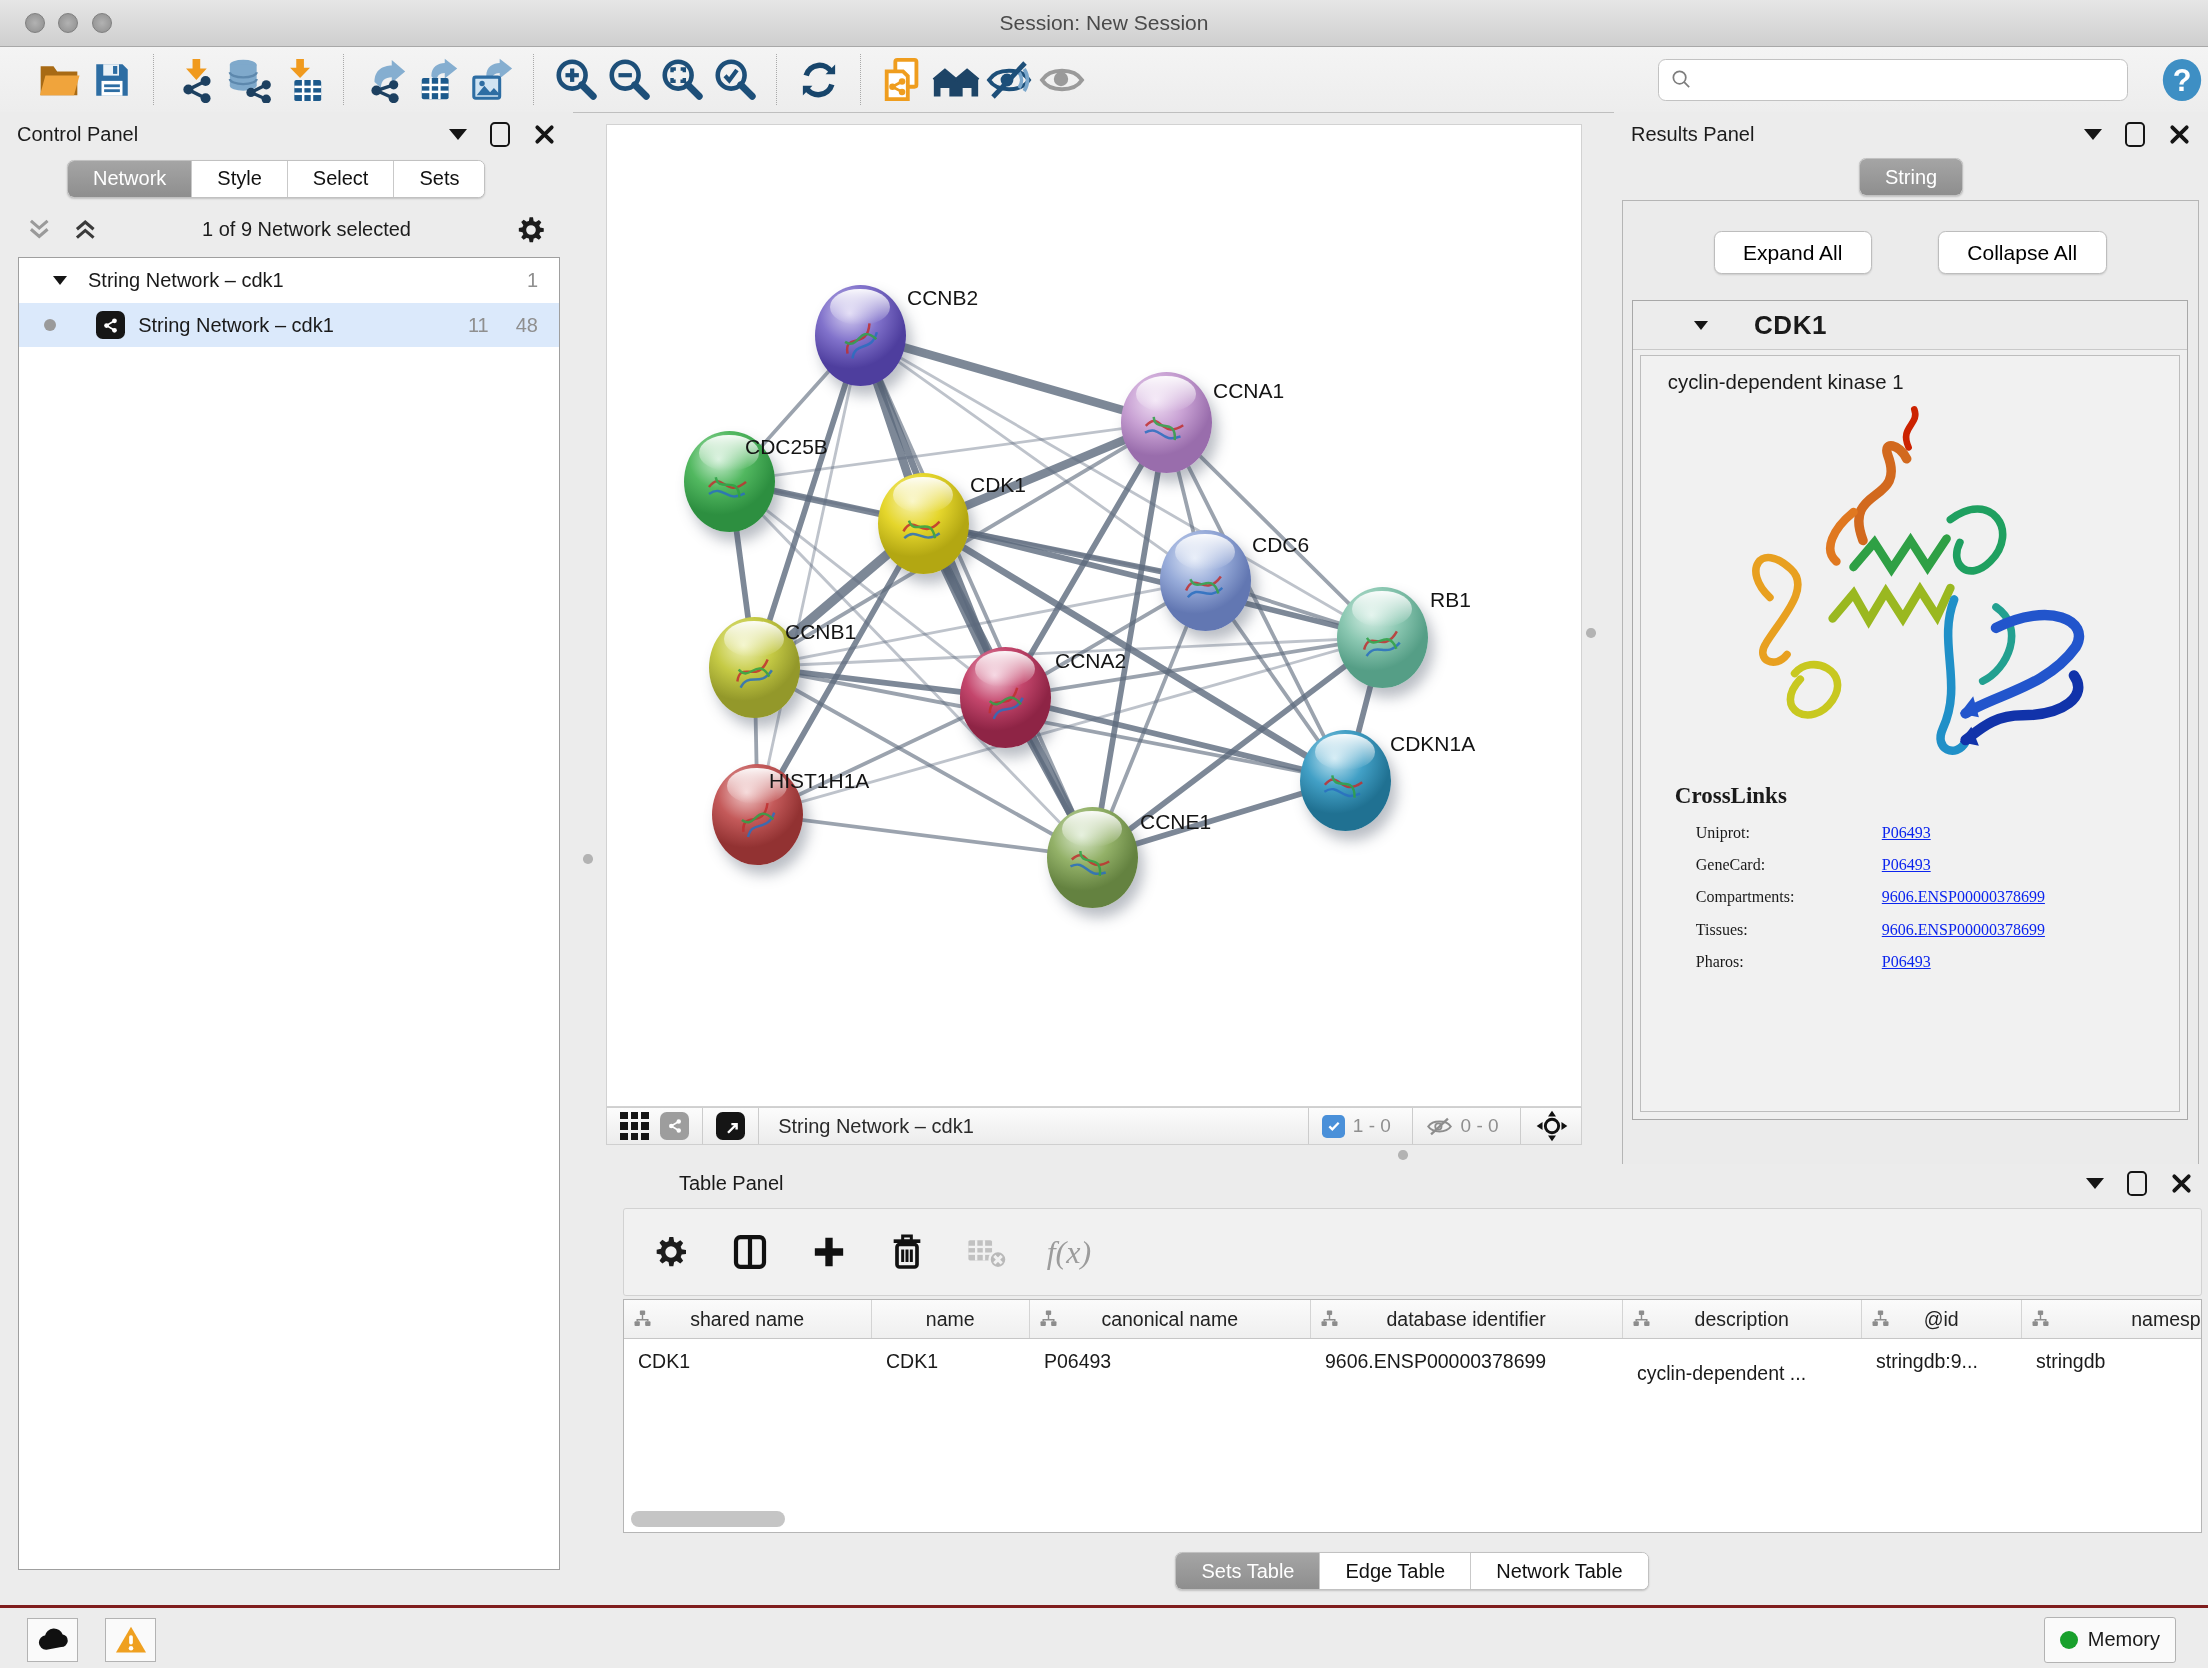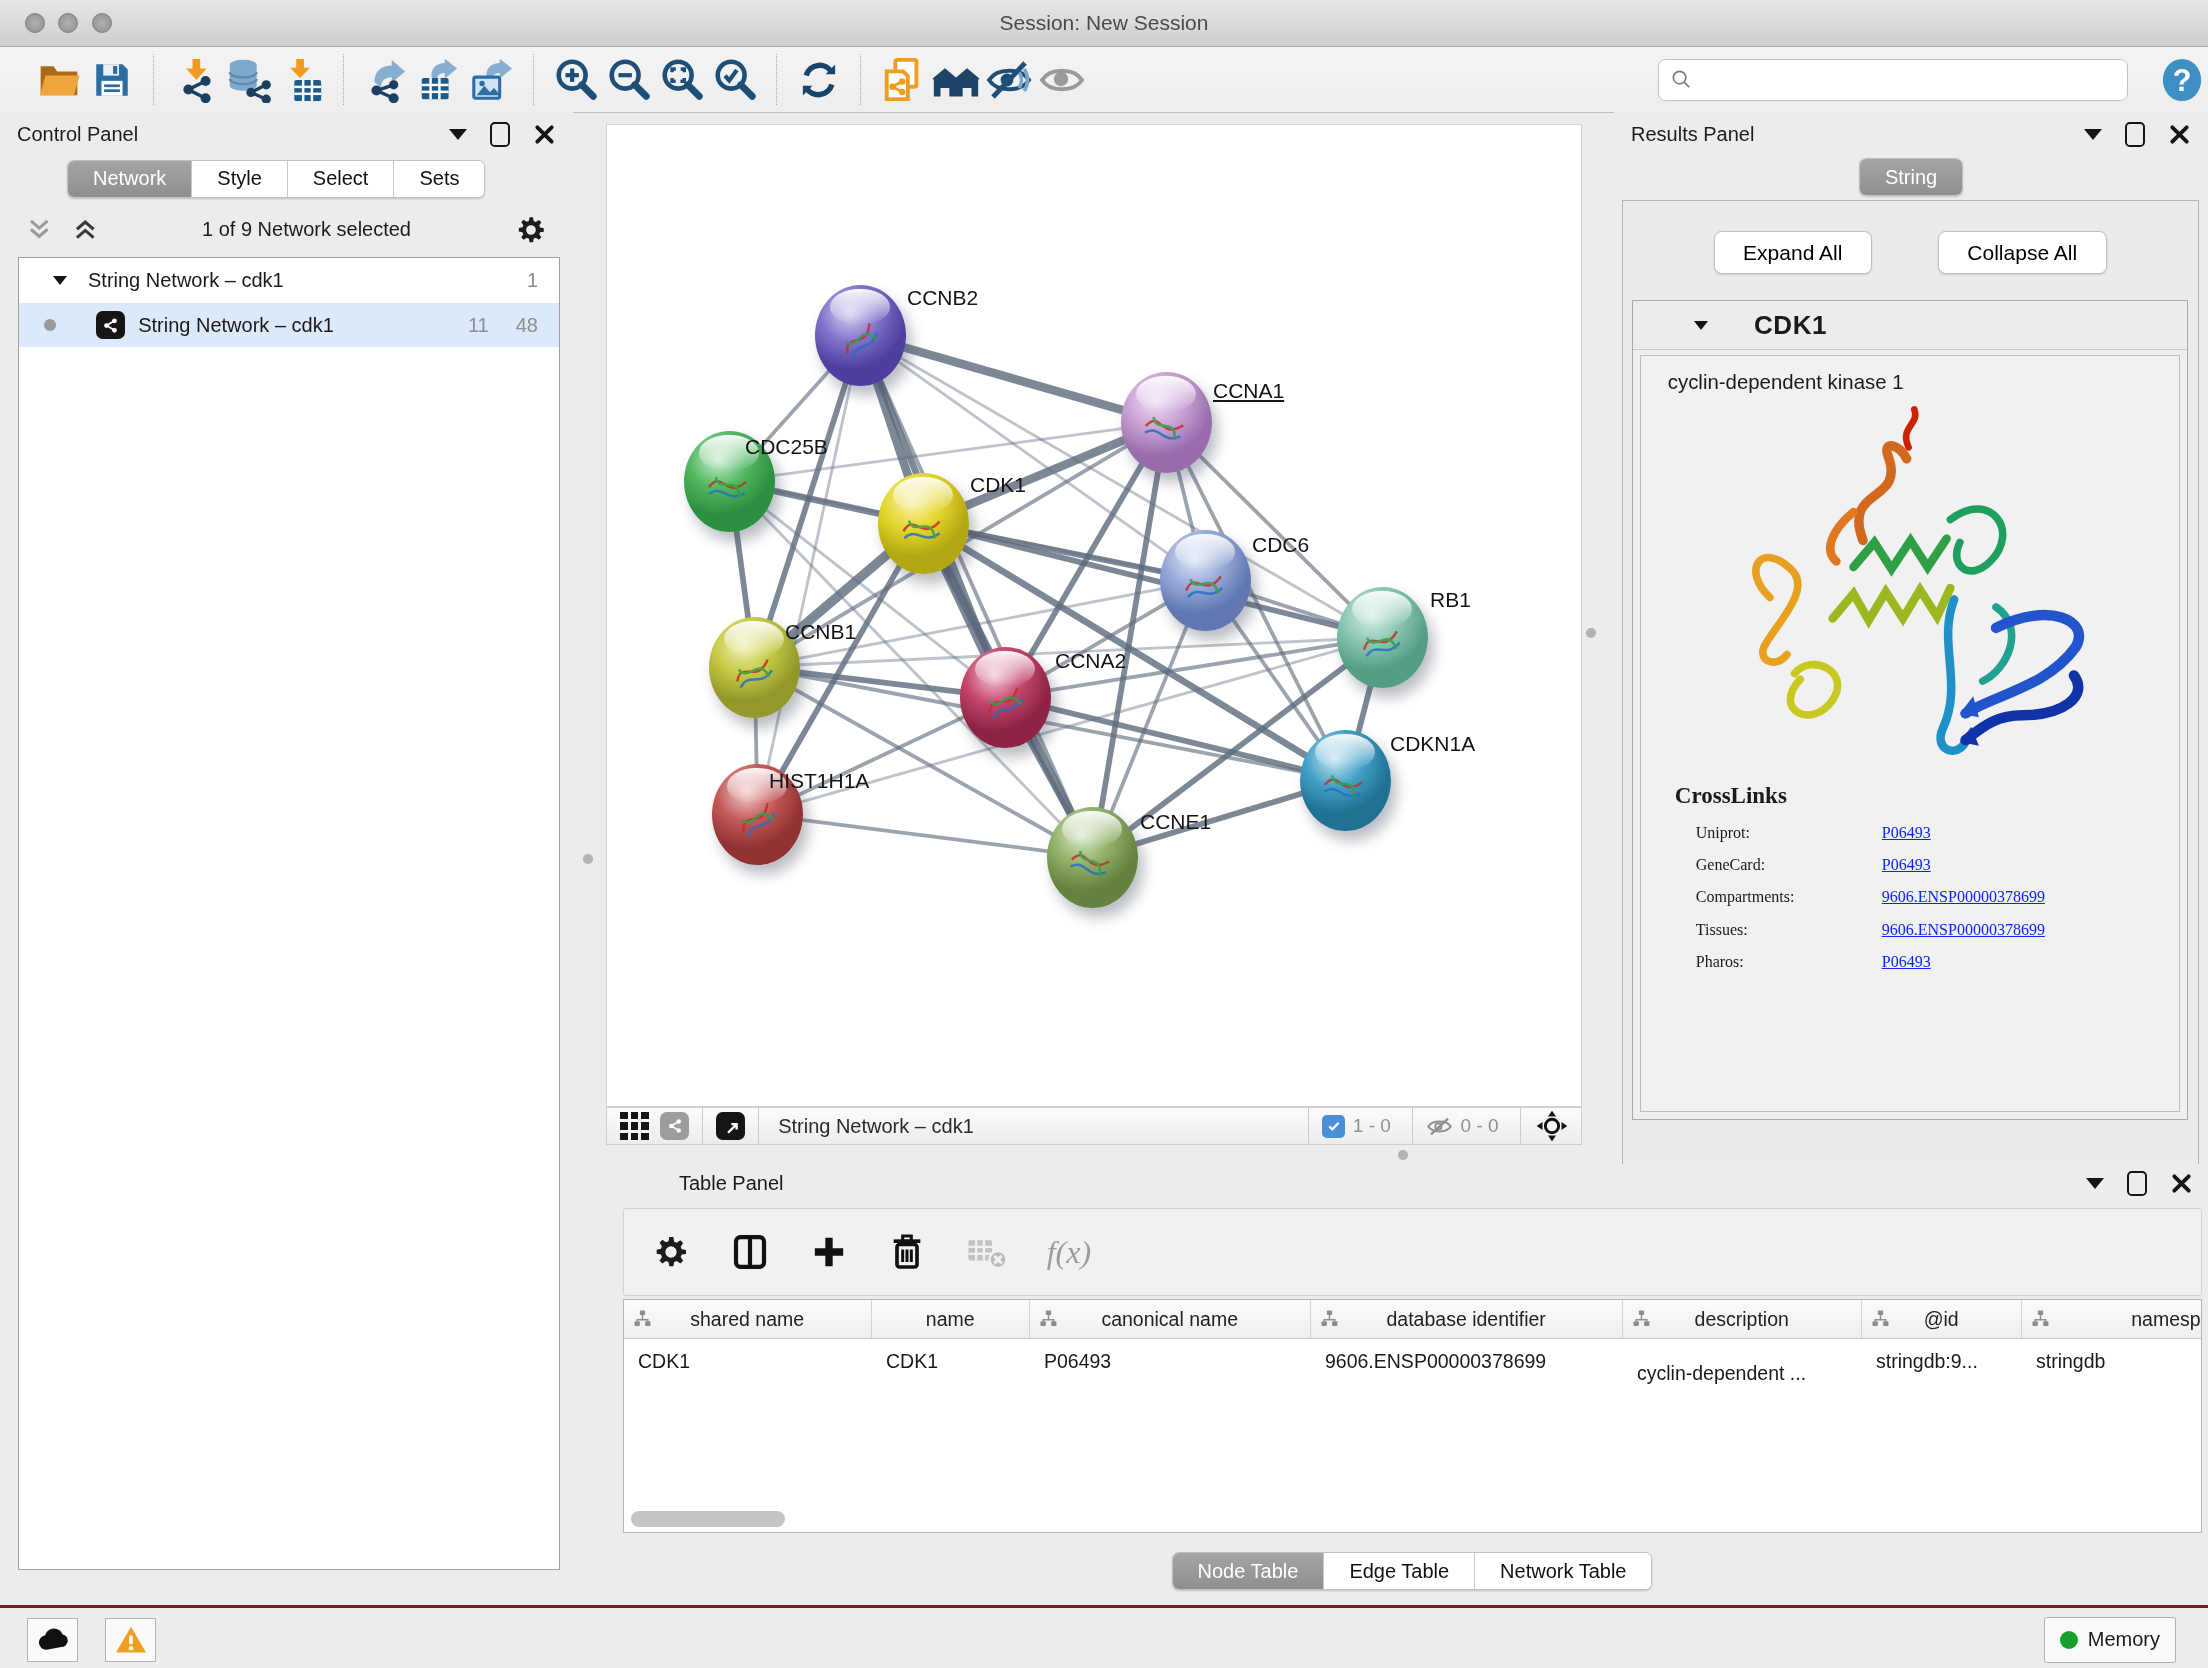--- a/index.html
+++ b/index.html
@@ -508,21 +508,21 @@
       <div class="node-scrib">
         <svg viewBox="0 0 60 60" width="57" height="57" style="transform: rotate(23deg);">
           <g fill="none" stroke-width="2.6" opacity=".92">
             <path d="M12 38 C20 16 32 46 48 22" stroke="#c03030"></path>
             <path d="M14 45 C26 30 34 50 50 34" stroke="#2a6fc0"></path>
             <path d="M16 26 C24 42 38 16 46 40" stroke="#2fa045"></path>
           </g>
         </svg>
       </div>
     </div>
-    <div class="nlabel" style="left: 606px; top: 254px; text-decoration: underline;">CCNA1</div>
+    <div class="nlabel" style="left: 606px; top: 254px;">CCNA1</div>
     <div class="node" style="left: 77px; top: 306px; background: radial-gradient(62% 55% at 38% 28%, rgb(205, 238, 212) 0%, rgb(82, 184, 96) 52%, rgb(45, 143, 64) 100%);">
       <div class="node-hl"></div>
       <div class="node-scrib">
         <svg viewBox="0 0 60 60" width="57" height="57" style="transform: rotate(16deg);">
           <g fill="none" stroke-width="2.6" opacity=".92">
             <path d="M12 38 C20 16 32 46 48 22" stroke="#c03030"></path>
             <path d="M14 45 C26 30 34 50 50 34" stroke="#2a6fc0"></path>
             <path d="M16 26 C24 42 38 16 46 40" stroke="#2fa045"></path>
           </g>
         </svg>
@@ -926,21 +926,21 @@
           <div class="tcell" style="width: 312px;">9606.ENSP00000378699</div>
           <div class="tcell" style="width: 239px; margin-top: 24px;">cyclin-dependent ...</div>
           <div class="tcell" style="width: 160px;">stringdb:9...</div>
           <div class="tcell" style="width: 321px;">stringdb</div>
         </div>
       </div>
     <div class="hscroll"></div>
   </div>
   <div class="tp-tabsrow">
       <span class="seg" id="tp-tabs">
-        <button class="sbtn active">Node Table</button>
+        <button class="sbtn active">Sets Table</button>
         <button class="sbtn">Edge Table</button>
         <button class="sbtn">Network Table</button>
       </span>
     </div>
 </div>
 
 <div class="statusbar">
   <span class="sq-btn">
       <span>
         <svg width="32" height="32" viewBox="0 0 24 24">

